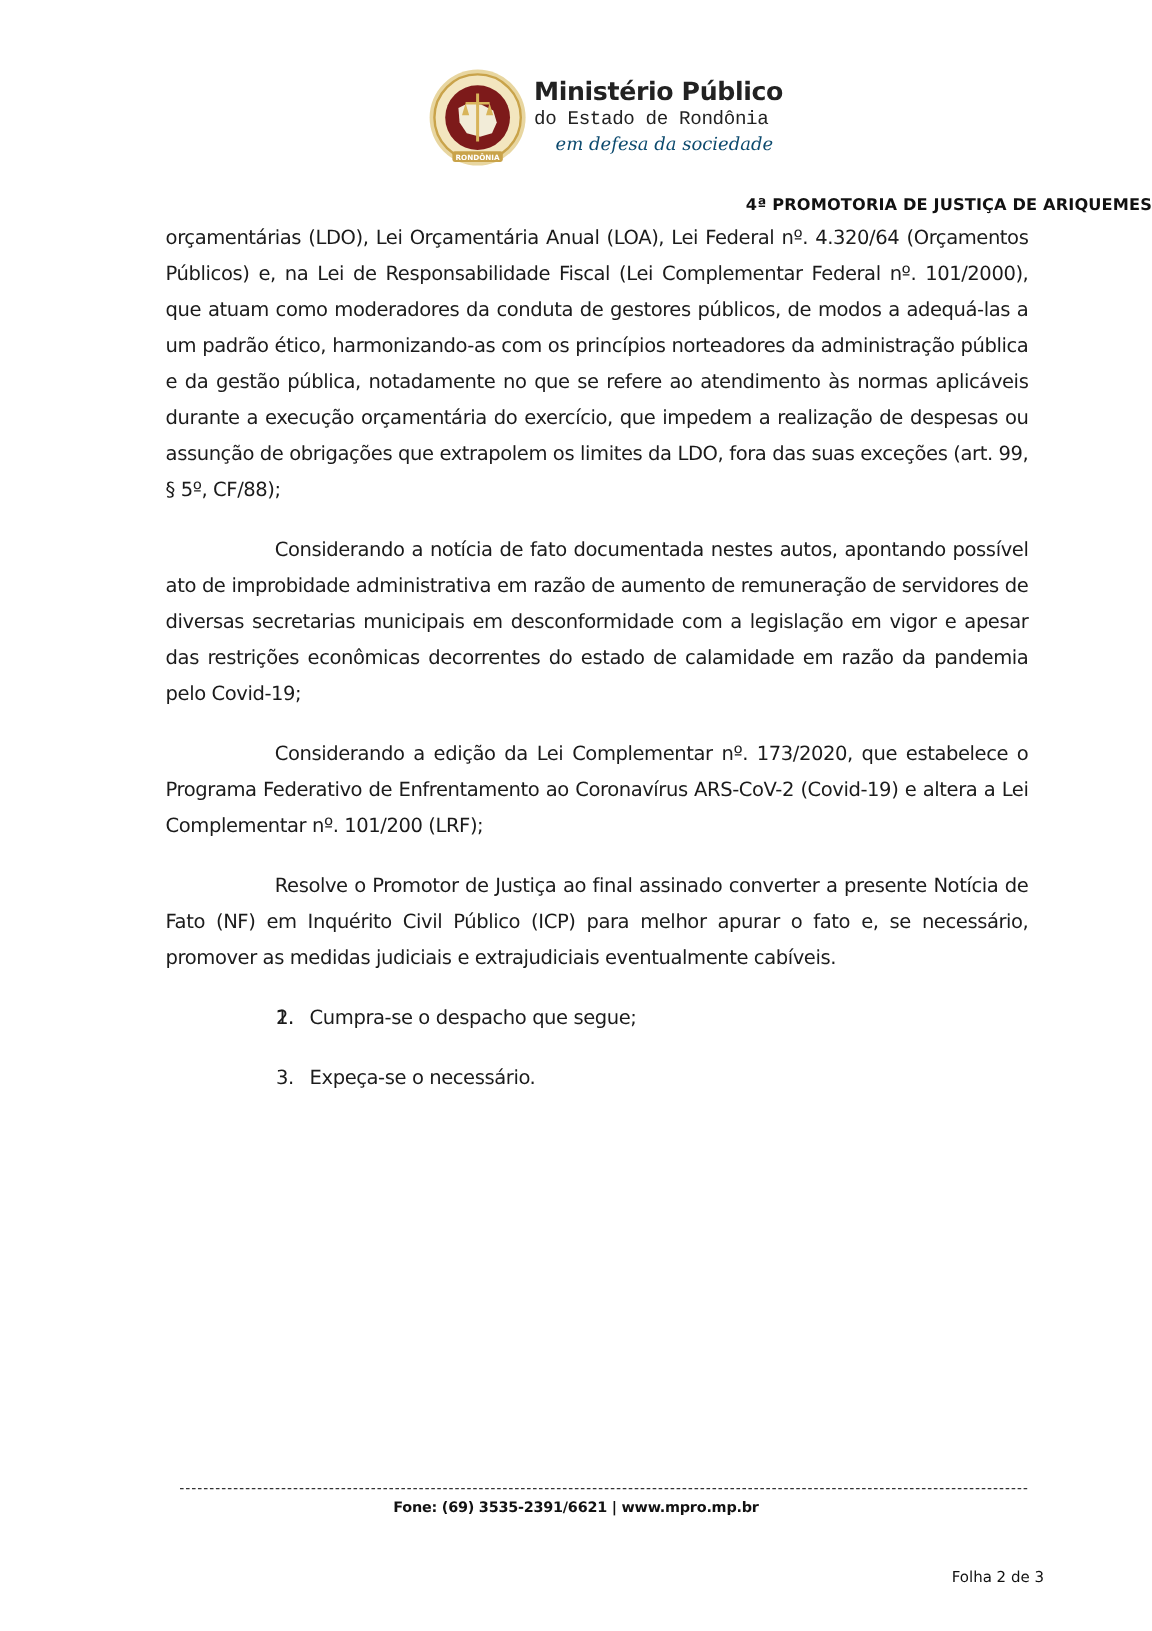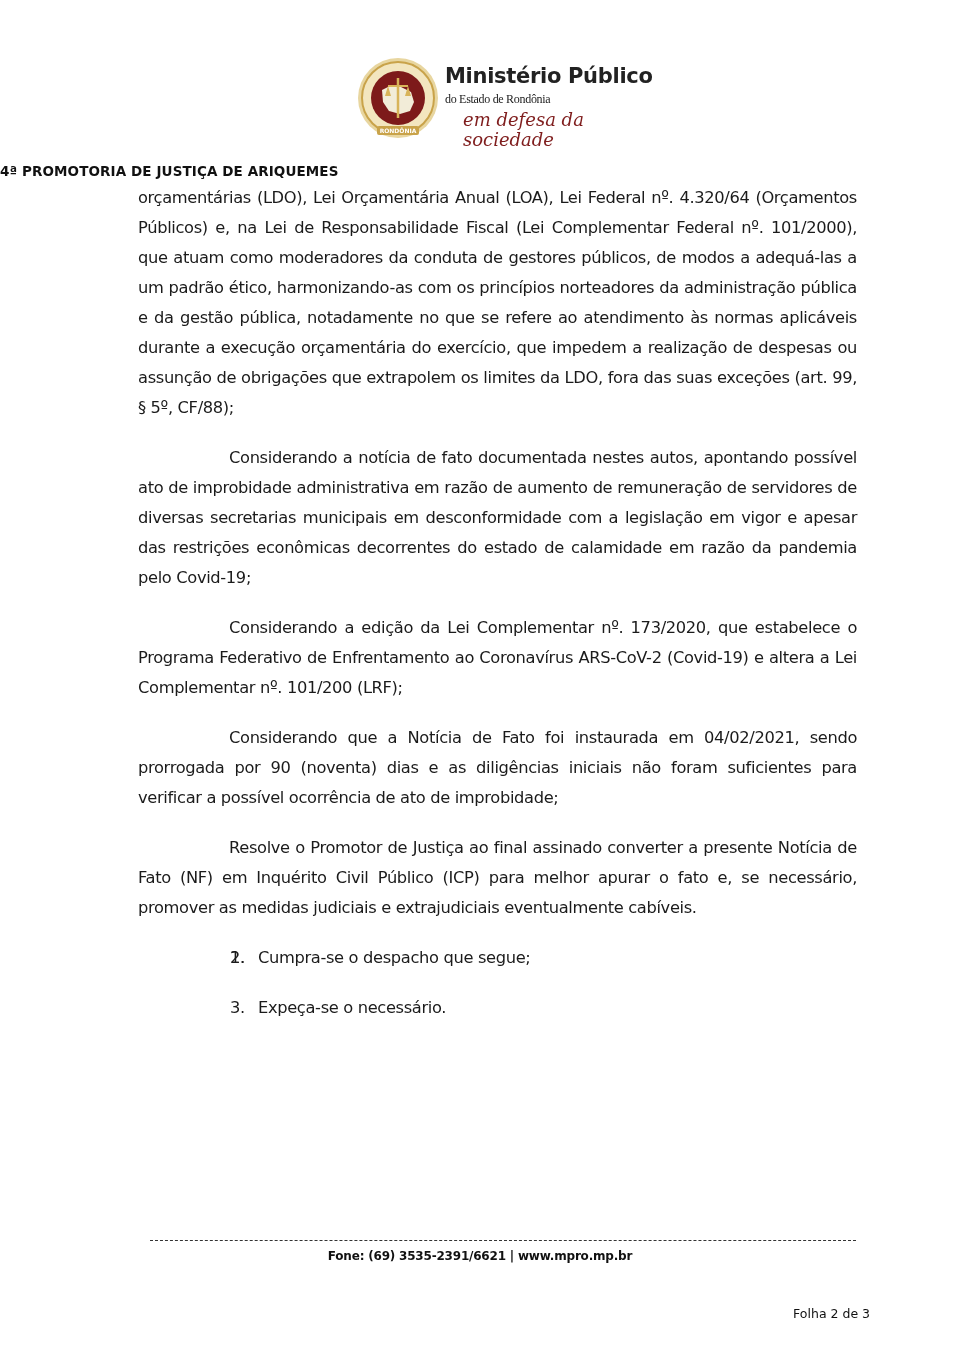--- a/index.html
+++ b/index.html
@@ -2,23 +2,23 @@
 <html><head>
 <meta charset="utf-8">
 <style>
   html, body { margin: 0; padding: 0; background: #ffffff; }
   body { width: 960px; height: 1359px; position: relative; overflow: hidden;
          font-family: "DejaVu Sans", "Liberation Sans", sans-serif; color: #1a1a1a; }
   .header { position: absolute; left: 355px; top: 56px; width: 320px; height: 90px; }
   .seal { position: absolute; left: 0; top: 0; width: 86px; height: 86px; }
   .brand { position: absolute; left: 90px; top: 8px; }
   .brand-title { font-family: "DejaVu Sans", sans-serif; font-weight: bold; font-size: 21px; color: #222; letter-spacing: -0.3px; line-height: 24px; }
-  .brand-sub { font-family: Liberation Serif, serif; font-size: 12px; color: #222; line-height: 22px; letter-spacing: -0.3px; }
-  .brand-motto { font-family: "DejaVu Serif", serif; font-style: italic; font-size: 18px; color: #7f1d1d; margin-left: 18px; line-height: 20px; }
-  .office { position: absolute; left: 0; width: 960px; top: 163px; text-align: left;
+  .brand-sub { font-family: Liberation Mono, monospace; font-size: 16px; color: #222; line-height: 22px; letter-spacing: -0.3px; }
+  .brand-motto { font-family: "DejaVu Serif", serif; font-style: italic; font-size: 15px; color: #0c4a6e; margin-left: 18px; line-height: 20px; }
+  .office { position: absolute; left: 0; width: 960px; top: 163px; text-align: right;
             font-weight: bold; font-size: 13.5px; color: #111; letter-spacing: 0.1px; }
   .body-text { position: absolute; left: 138px; width: 731px; top: 183px;
                font-family: "DejaVu Sans", sans-serif; font-size: 16.3px; line-height: 30px;
                text-align: justify; color: #1b1b1b; letter-spacing: -0.35px; }
   .body-text p { margin: 0 12px 20px 0; }
   .body-text p.indent { text-indent: 91px; }
   .providencias { margin: 0 0 18px 96px !important; }
   .list { margin: 0; padding: 0; list-style: none; }
   .list li { position: relative; padding-left: 120px; margin-bottom: 20px; }
   .list li .num { position: absolute; left: 92px; top: 0; }
@@ -48,21 +48,20 @@
     <div class="brand-motto">em defesa da sociedade</div>
   </div>
 </div>
 
 <div class="office">4ª PROMOTORIA DE JUSTIÇA DE ARIQUEMES</div>
 
 <div class="body-text">
   <p>orçamentárias (LDO), Lei Orçamentária Anual (LOA), Lei Federal nº. 4.320/64 (Orçamentos Públicos) e, na Lei de Responsabilidade Fiscal (Lei Complementar Federal nº. 101/2000), que atuam como moderadores da conduta de gestores públicos, de modos a adequá-las a um padrão ético, harmonizando-as com os princípios norteadores da administração pública e da gestão pública, notadamente no que se refere ao atendimento às normas aplicáveis durante a execução orçamentária do exercício, que impedem a realização de despesas ou assunção de obrigações que extrapolem os limites da LDO, fora das suas exceções (art. 99, § 5º, CF/88);</p>
   <p class="indent">Considerando a notícia de fato documentada nestes autos, apontando possível ato de improbidade administrativa em razão de aumento de remuneração de servidores de diversas secretarias municipais em desconformidade com a legislação em vigor e apesar das restrições econômicas decorrentes do estado de calamidade em razão da pandemia pelo Covid-19;</p>
   <p class="indent">Considerando a edição da Lei Complementar nº. 173/2020, que estabelece o Programa Federativo de Enfrentamento ao Coronavírus ARS-CoV-2 (Covid-19) e altera a Lei Complementar nº. 101/200 (LRF);</p>
-  <p class="indent">Considerando que a Notícia de Fato foi instaurada em 04/02/2021, sendo prorrogada por 90 (noventa) dias e as diligências iniciais não foram suficientes para verificar a possível ocorrência de ato de improbidade;</p>
   <p class="indent">Resolve o Promotor de Justiça ao final assinado converter a presente Notícia de Fato (NF) em Inquérito Civil Público (ICP) para melhor apurar o fato e, se necessário, promover as medidas judiciais e extrajudiciais eventualmente cabíveis.</p>
   <ul class="list">
     <li>
       <span class="num">1.</span>
     </li>
     <li>
       <span class="num">2.</span>
       <span>Cumpra-se o despacho que segue;</span>
     </li>
     <li>

